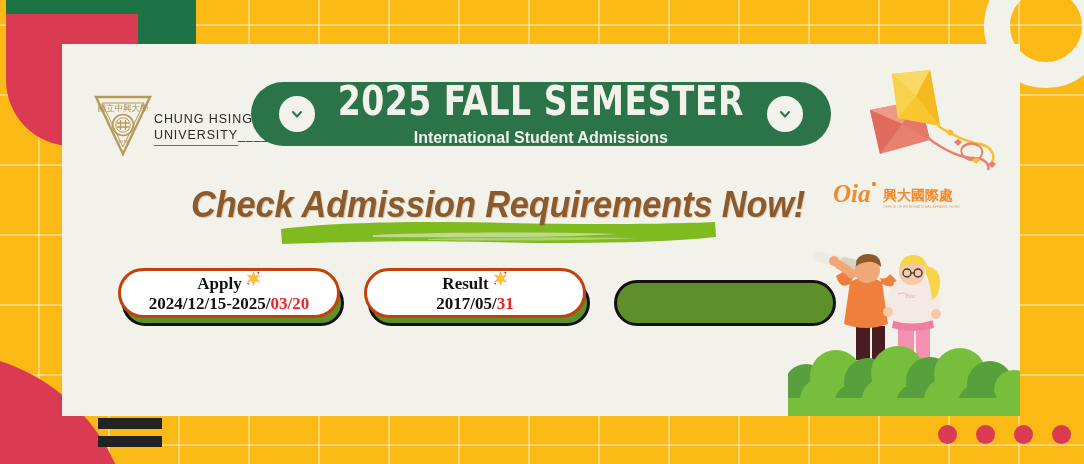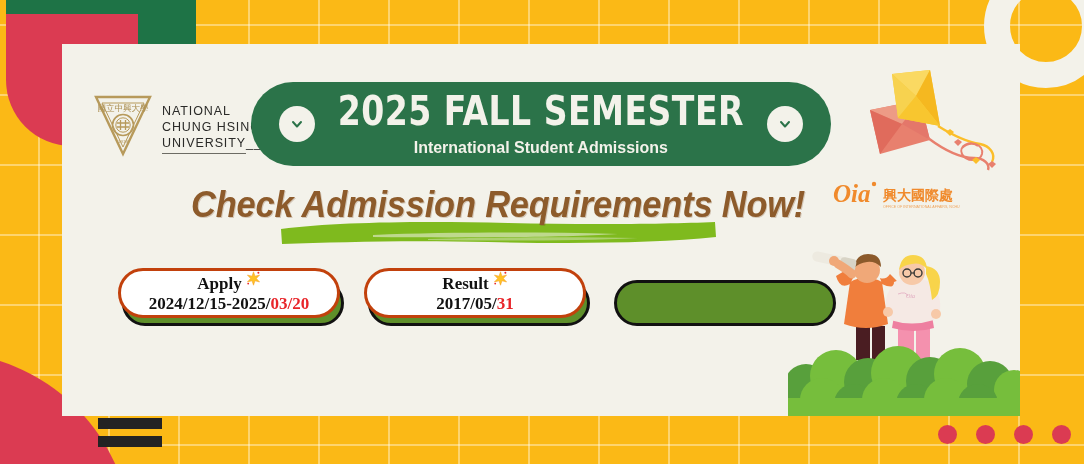--- a/index.html
+++ b/index.html
@@ -56,32 +56,32 @@
 
   
   .card{
     position:absolute; left:62px; top:44px; width:958px; height:372px;
     background:#F3F2EA;
   }
 
   
   .nchu{
     position:absolute; left:92px; top:86px; width:170px; height:82px;
-    display:flex; align-items:center; gap:8px;
+    display:flex; align-items:center; gap:0;
   }
   .seal{ width:62px; height:70px; position:relative; flex:0 0 auto; }
   .nchu-text{
     font-size:12.5px; line-height:16px; letter-spacing:.9px;
     color:#2A2A28; font-weight:400; white-space:nowrap;
   }
   .nchu-text u{ text-decoration:none; border-bottom:1.5px solid #6c6c64; padding-bottom:3px; }
 
   
   .titlebar{
-    position:absolute; left:251px; top:82px; width:580px; height:84px;
+    position:absolute; left:251px; top:82px; width:580px; height:64px;
     background:#2B7349; border-radius:42px;
     display:flex; align-items:center; justify-content:center;
   }
   .chev{
     position:absolute; top:50%; transform:translateY(-50%);
     width:36px; height:36px; border-radius:50%; background:#F3F2EA;
     display:flex; align-items:center; justify-content:center;
   }
   .chev.left{ left:28px; }
   .chev.right{ right:28px; }
@@ -185,21 +185,20 @@
         <polygon points="4,5 58,5 31,62" fill="none" stroke="#B79A5B" stroke-width="2.4"></polygon>
         <polygon points="10,11 52,11 31,55" fill="none" stroke="#B79A5B" stroke-width="1"></polygon>
         <text x="31" y="19" font-size="8.5" fill="#A98C4E" text-anchor="middle" font-family="'DejaVu Sans',sans-serif">國立中興大學</text>
         <circle cx="31" cy="33" r="10.5" fill="none" stroke="#B79A5B" stroke-width="1.6"></circle>
         <circle cx="31" cy="33" r="7.2" fill="none" stroke="#B79A5B" stroke-width="1"></circle>
         <path d="M25 31 h12 M25 35 h12 M28.5 28 v10 M33.5 28 v10" stroke="#B79A5B" stroke-width="1.3" fill="none"></path>
         <text x="31" y="51" font-size="4.4" fill="#B79A5B" text-anchor="middle" font-family="'Liberation Sans',sans-serif">1919</text>
       </svg>
     </div>
     <div class="nchu-text">
-      <div>NATIONAL</div>
       <div>CHUNG HSING</div>
       <div><u>UNIVERSITY</u>_______</div>
     </div>
   </div>
 
   <div class="titlebar">
     <div class="chev left">
       <svg width="16" height="16" viewBox="0 0 16 16">
         <path d="M4 6 L8 10.5 L12 6" fill="none" stroke="#2B7349" stroke-width="2" stroke-linecap="round" stroke-linejoin="round"></path>
       </svg>

